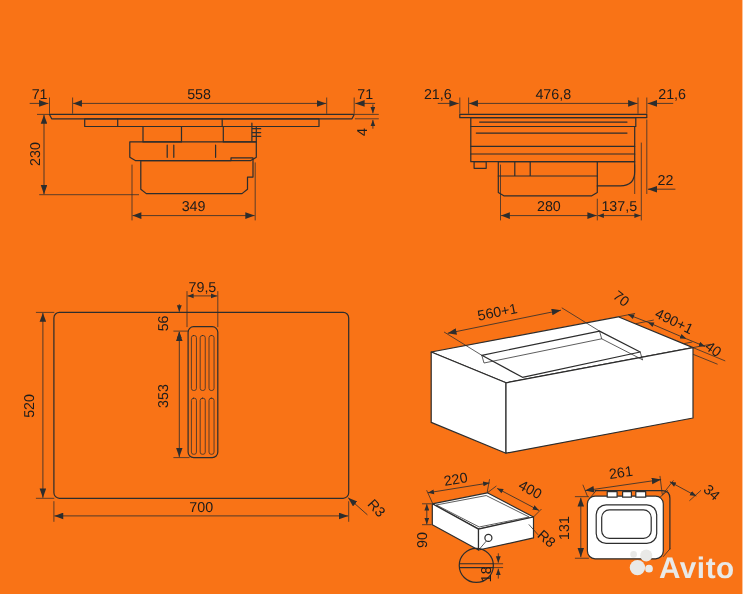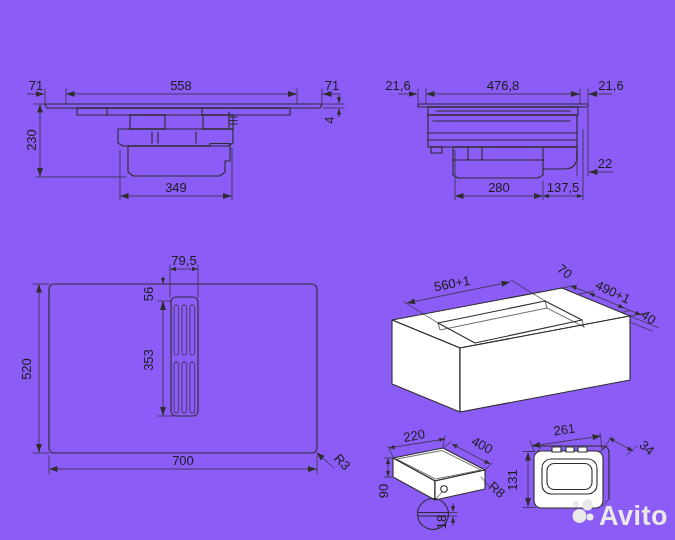--- a/index.html
+++ b/index.html
@@ -1,16 +1,16 @@
 <!DOCTYPE html>
 <html><head>
 <meta charset="utf-8">
 <style>
   html,body{margin:0;padding:0;background:#ffffff;}
-  #screen{position:relative;width:675px;height:540px;background:#8b5cf6;overflow:hidden;
+  #screen{position:relative;width:675px;height:540px;background:#f97316;overflow:hidden;
           font-family:"Liberation Sans", sans-serif;}
   svg{display:block}
   .ol   {fill:none;stroke:#2d2d2d;stroke-width:1.1;stroke-linejoin:round;stroke-linecap:round;}
   .olf  {fill:#ffffff;stroke:#2d2d2d;stroke-width:1.1;stroke-linejoin:round;stroke-linecap:round;}
   .thin {fill:none;stroke:#2d2d2d;stroke-width:0.7;stroke-linecap:round;}
   .dim  {fill:none;stroke:#2d2d2d;stroke-width:0.75;}
   text.dt{font-size:13px;fill:#1c1c1c;text-anchor:middle;}
   text.wm{font-size:27px;font-weight:bold;text-anchor:start;letter-spacing:0.5px;}
 </style>
 </head>

